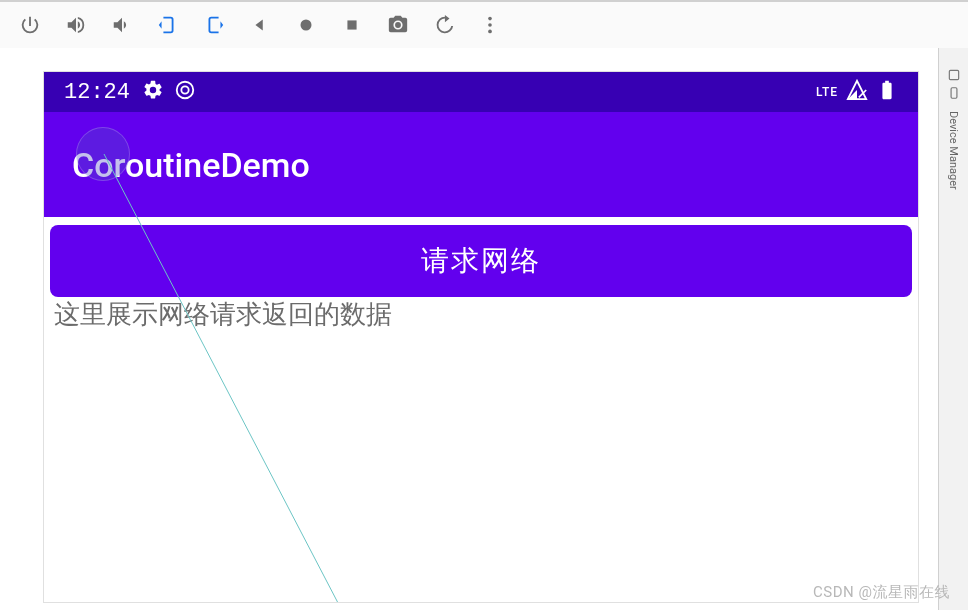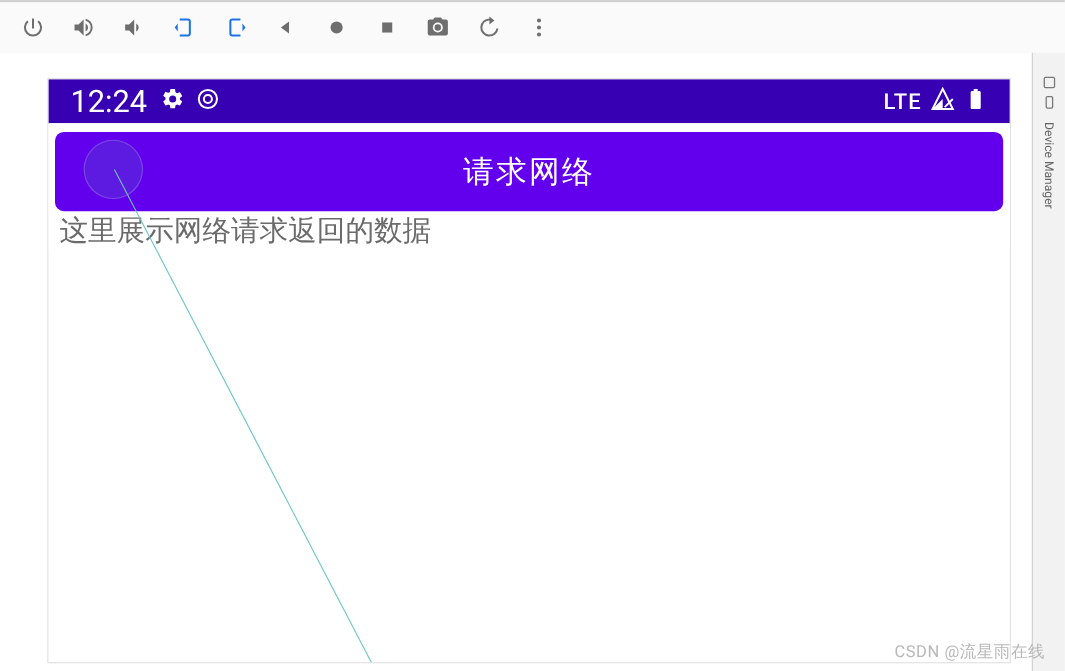--- a/index.html
+++ b/index.html
@@ -63,26 +63,26 @@
       overflow: hidden;
     }
     .status-bar {
       height: 40px;
       background: #3700B3;
       display: flex;
       align-items: center;
       padding: 0 20px;
       color: #fff;
     }
-    .status-time { font-size: 28px; font-weight: 400; }
+    .status-time { font-size: 22px; font-weight: 400; font-family: Liberation Mono, monospace; }
     .status-icons-left { display:flex; align-items:center; gap:10px; margin-left:12px; }
     .status-icons-left svg, .status-icons-right svg { width:22px; height:22px; fill:#fff; }
     .status-spacer { flex: 1; }
     .status-icons-right { display:flex; align-items:center; gap:8px; }
-    .status-lte { font-size:20px; font-weight:500; letter-spacing:1px; }
+    .status-lte { font-size:12px; font-weight:500; letter-spacing:1px; }
     .action-bar {
       height: 105px;
       background: #6200EE;
       display: flex;
       align-items: center;
       padding: 0 28px;
     }
     .app-title { color:#fff; font-size:34px; font-weight:500; }
     .content { padding: 8px 6px 0; background: #fff; }
     .main-button {
@@ -211,20 +211,23 @@
         <span class="status-lte">LTE</span>
         <span><svg viewBox="0 0 24 24">
               <path d="M2 22h20L12 2 2 22z" fill="none" stroke="#fff" stroke-width="2"></path>
               <path d="M2 22h10V12L2 22z" fill="#fff"></path>
               <line x1="14" y1="20" x2="22" y2="12" stroke="#fff" stroke-width="1.8"></line>
             </svg></span>
         <span><svg viewBox="0 0 24 24">
               <path d="M15.67 4H14V2h-4v2H8.33C7.6 4 7 4.6 7 5.33v15.33C7 21.4 7.6 22 8.33 22h7.33C16.4 22 17 21.4 17 20.67V5.33C17 4.6 16.4 4 15.67 4z"></path>
             </svg></span>
       </span>
+    </div>
+    <div class="action-bar">
+      <span class="app-title">CoroutineDemo</span>
     </div>
     <div class="content">
       <button class="main-button">
         <span>请求网络</span>
       </button>
       <div class="result-text">这里展示网络请求返回的数据</div>
     </div>
     <div class="touch-circle"></div>
     <svg class="diag-line">
         <line x1="60" y1="82" x2="330" y2="600" stroke="#6cc5c5" stroke-width="1"></line>

